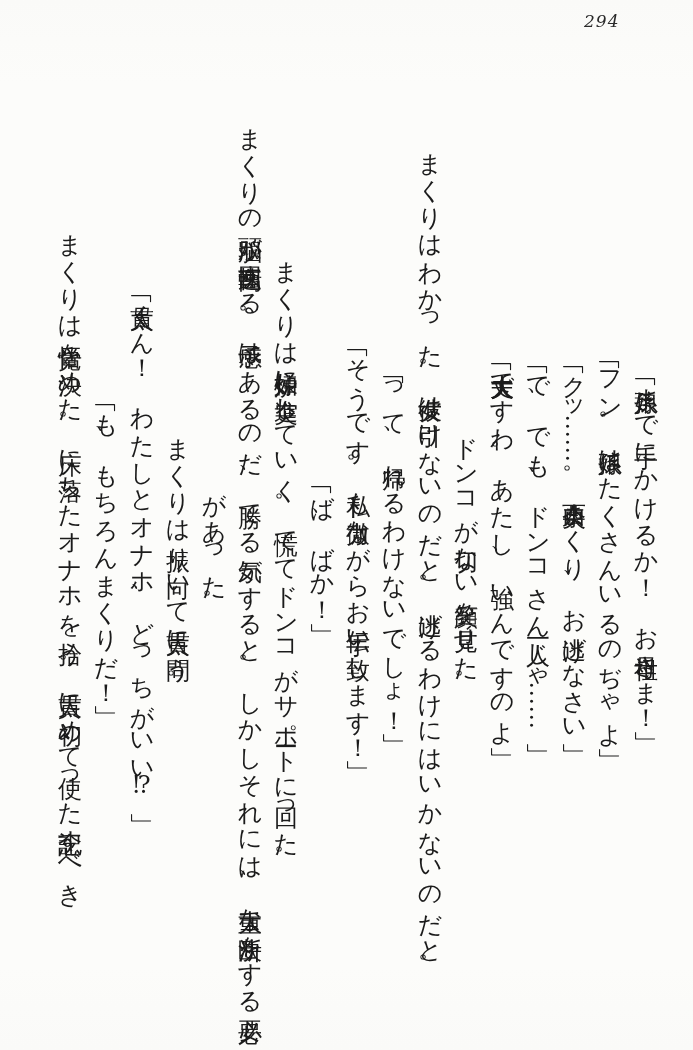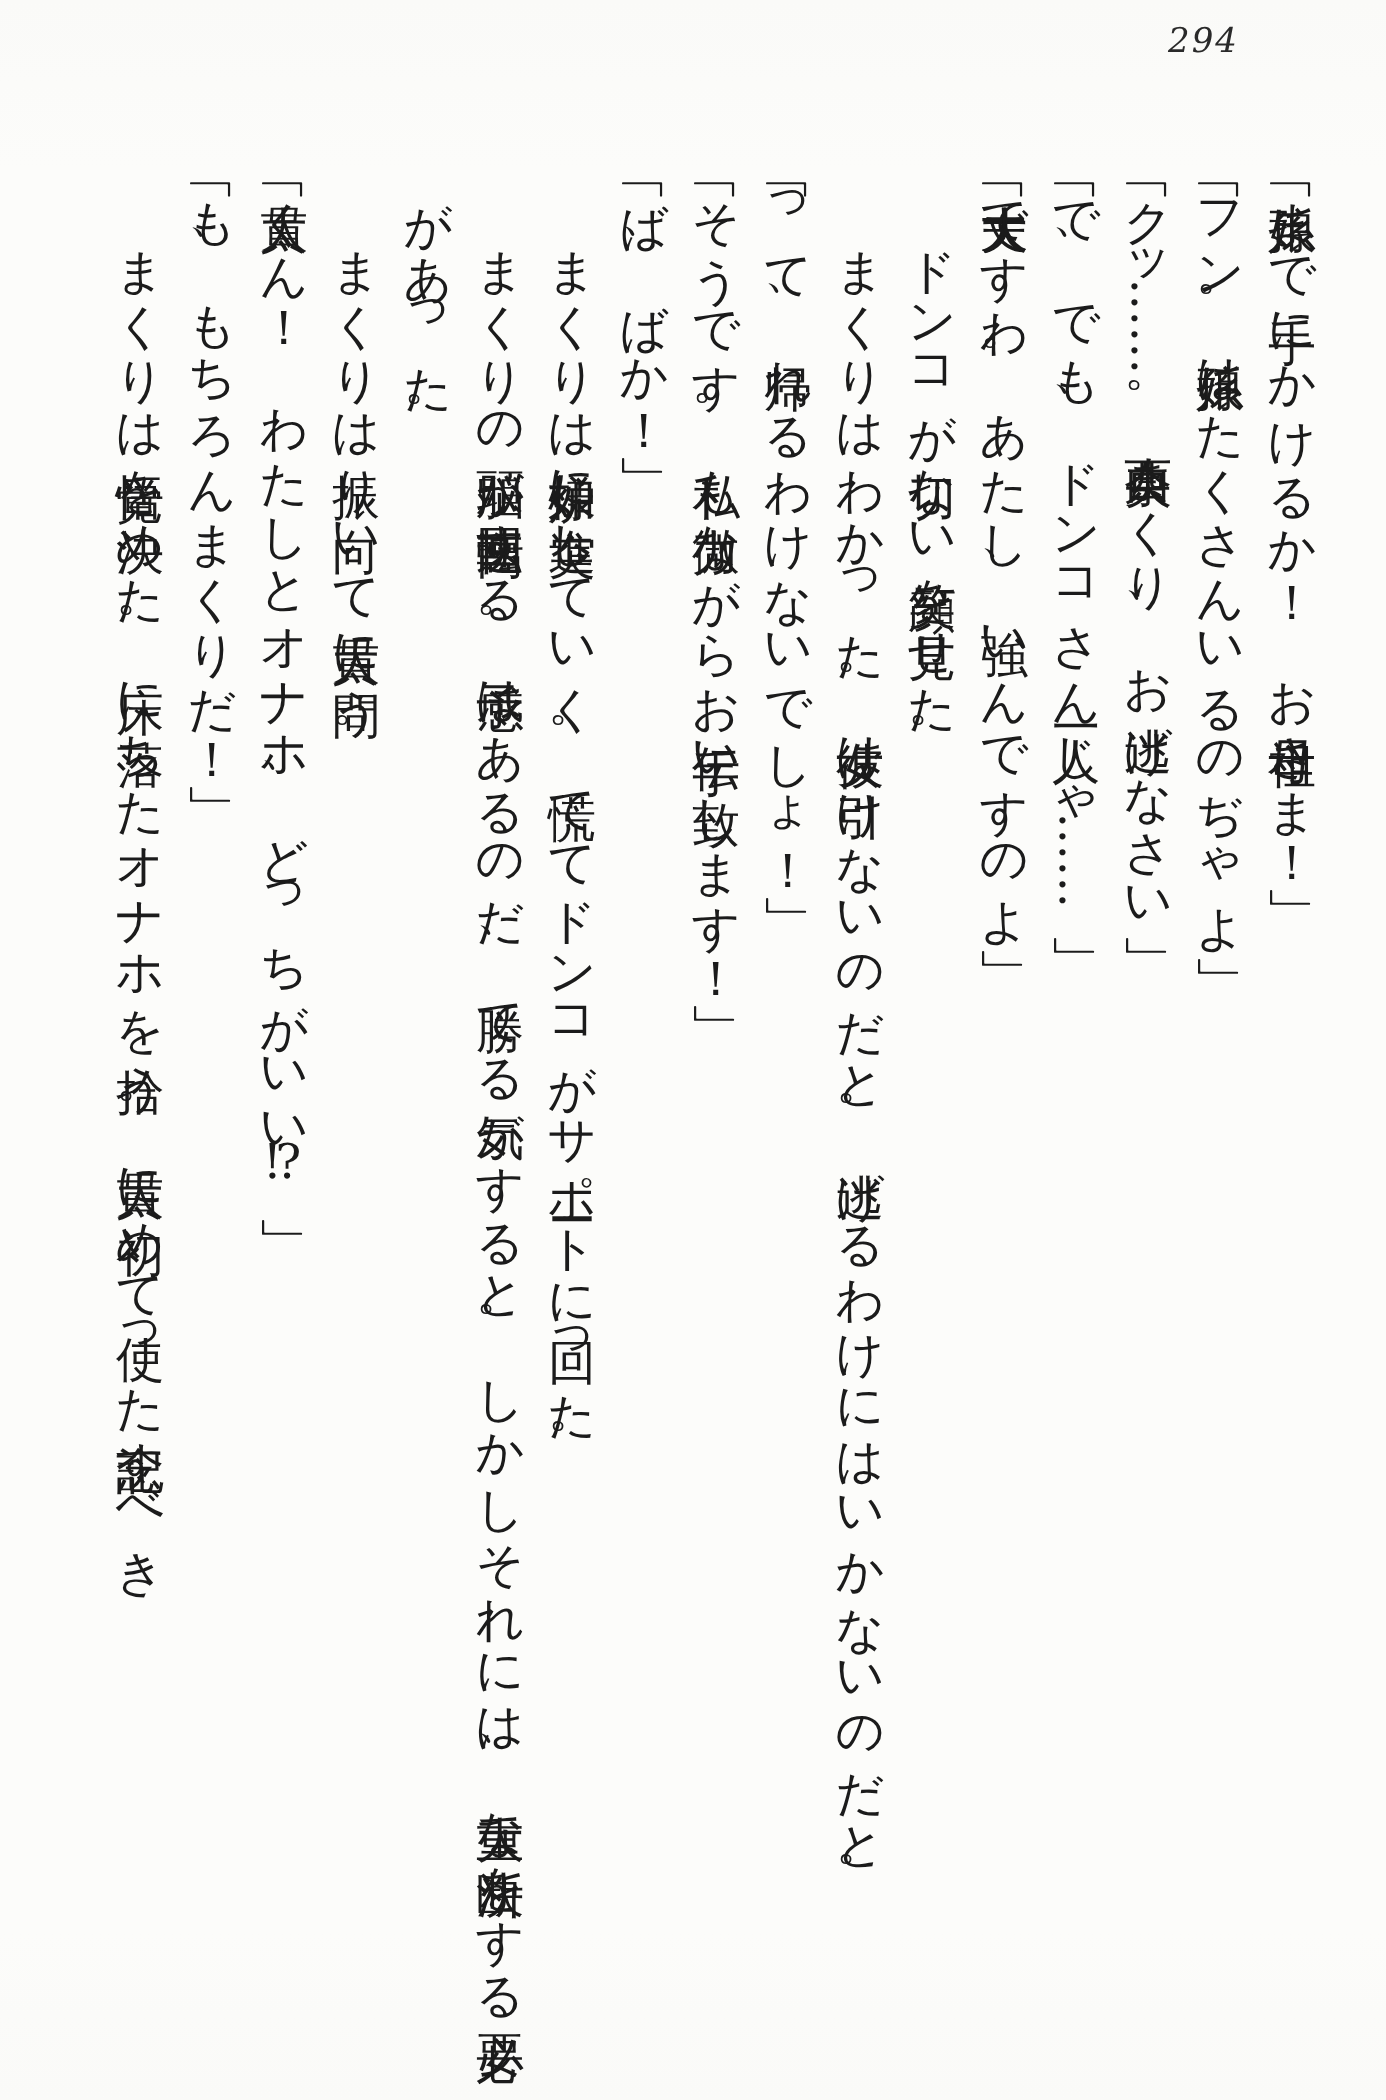--- a/index.html
+++ b/index.html
@@ -41,21 +41,21 @@
     word-break: normal;
   }
   .text-block p {
     margin: 0;
     padding: 0;
   }
 </style>
 </head>
 <body>
 
-<div class="page" style="color: rgb(27, 27, 27);">
+<div class="page" style="color: rgb(27, 27, 27); text-align: center;">
   <div class="page-number">294</div>
 
   <div class="text-block">
     <p>「孫娘まで手にかけるか！　お祖母さま！」</p>
     <p>「フン。孫娘はたくさんいるのぢゃよ」</p>
     <p>「クッ……。西奈央まくり、お逃げなさい」</p>
     <p>「で、でも、ドンコさん一人じゃ……」</p>
     <p>「大丈夫ですわ。あたし、強いんですのよ」</p>
     <p>　ドンコが切ない笑顔を見せた。</p>
     <p>　まくりはわかった。彼女は引けないのだと。逃げるわけにはいかないのだと。</p>

